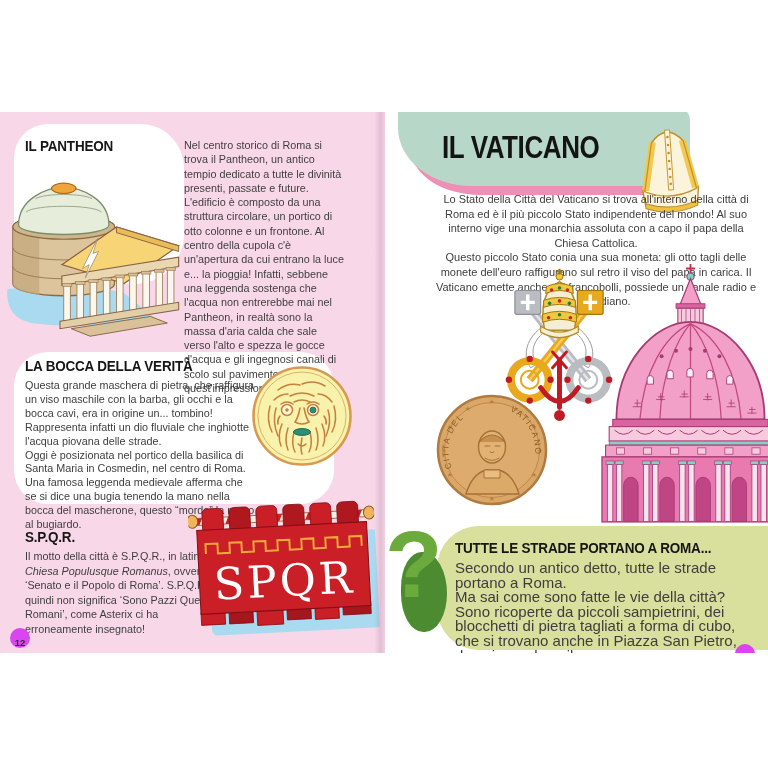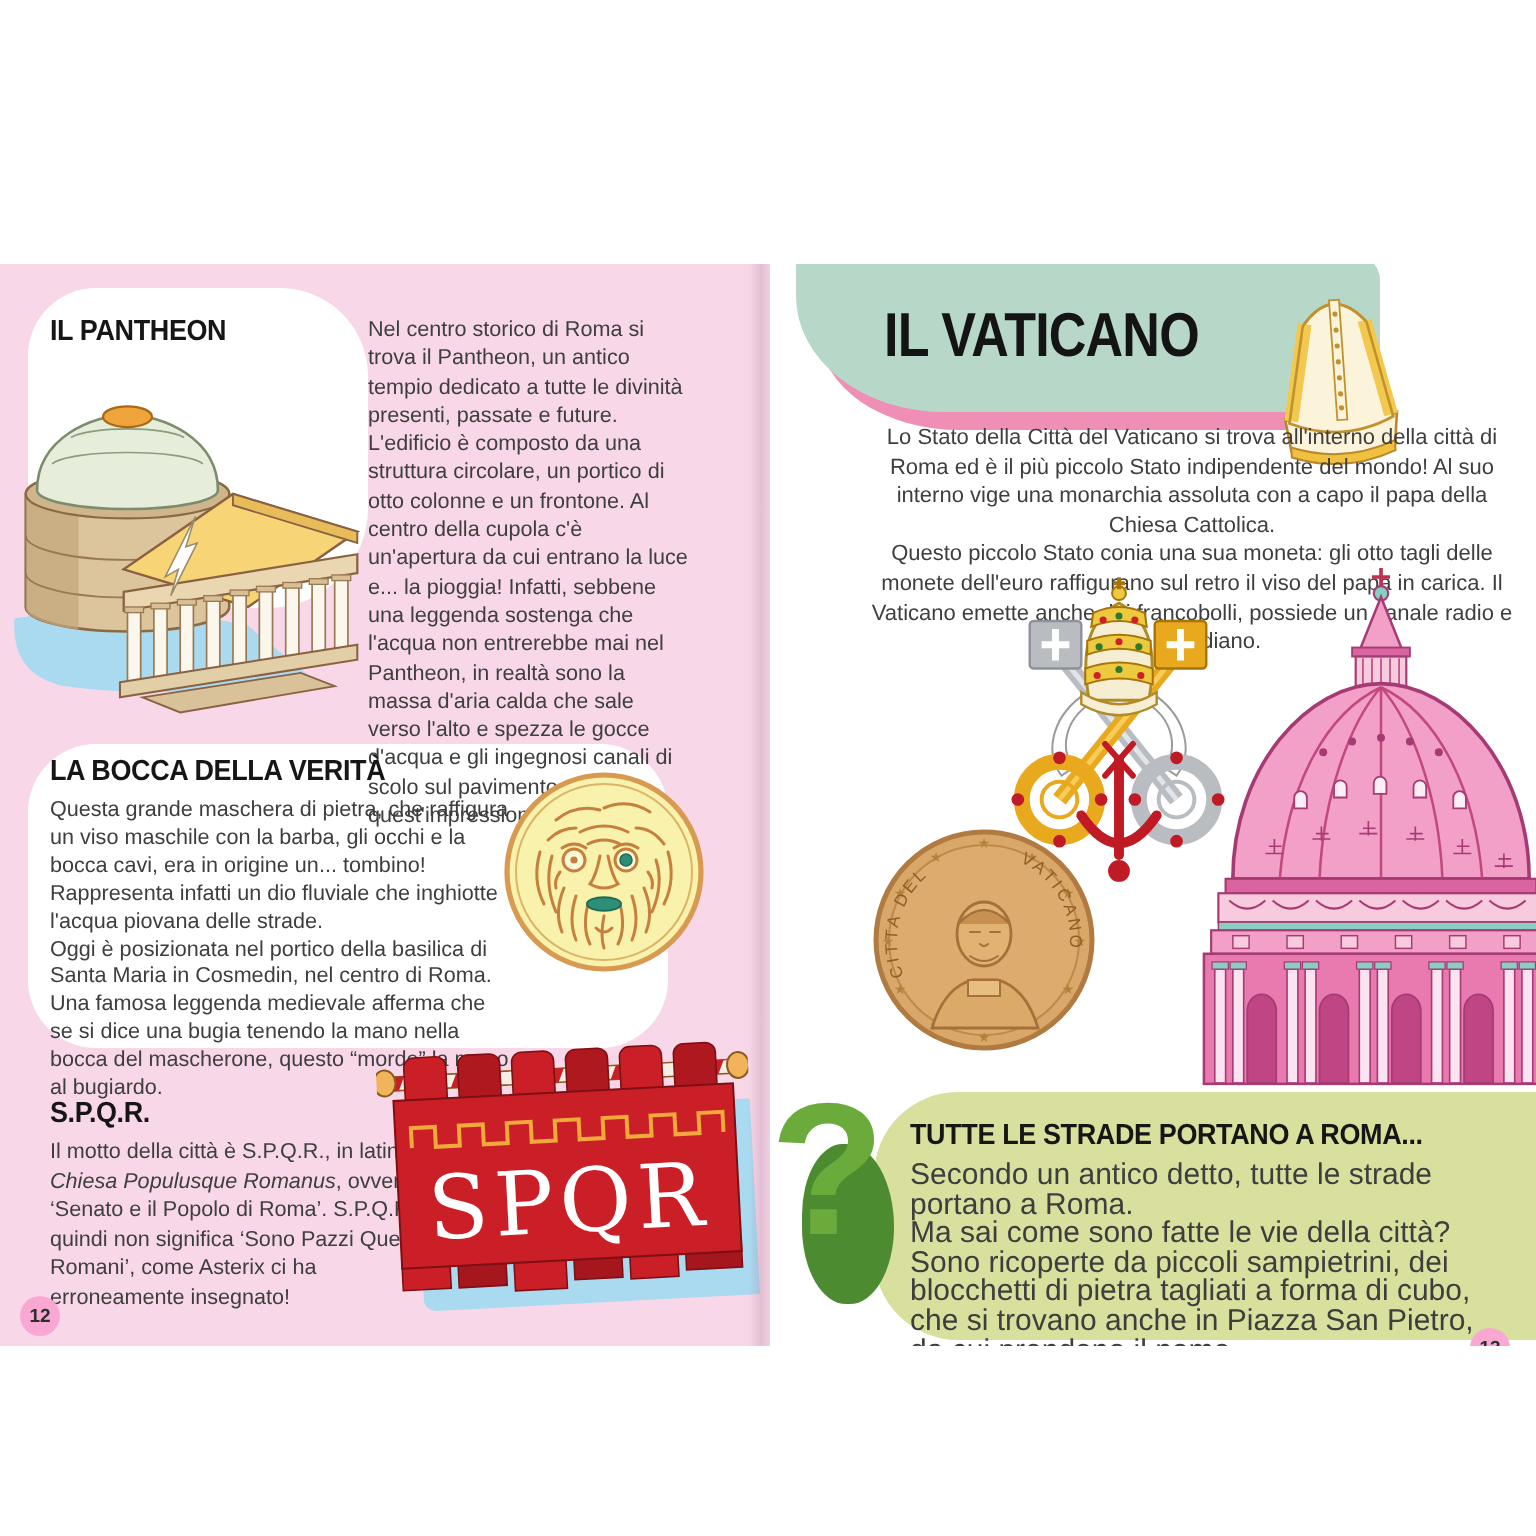--- a/index.html
+++ b/index.html
@@ -1,33 +1,33 @@
 <!DOCTYPE html>
 <html><head>
 <meta charset="utf-8">
 <style>
   html,body{margin:0;padding:0;background:#fff;}
   .sheet{position:relative;width:768px;height:768px;background:#ffffff;overflow:hidden;
          font-family:"Liberation Sans","DejaVu Sans",sans-serif;}
-  .spread{position:absolute;top:112px;left:0;width:768px;height:541px;margin-top:20px;}
+  .spread{position:absolute;top:112px;left:0;width:768px;height:541px;}
   .page-left{position:absolute;left:0;top:0;width:385px;height:541px;background:#f8d8e8;overflow:hidden;}
   .page-right{position:absolute;left:385px;top:0;width:383px;height:541px;background:#ffffff;overflow:hidden;}
   .gutter{position:absolute;left:374px;top:0;width:12px;height:541px;
           background:linear-gradient(to right,rgba(150,100,135,0) 0%,rgba(150,100,135,.22) 55%,rgba(150,100,135,.03) 100%);}
   .blob{position:absolute;background:#fff;}
   .blob1{left:14px;top:12px;width:170px;height:160px;border-radius:34px 44px 50px 34px;}
   .blob2{left:14px;top:240px;width:320px;height:152px;border-radius:34px;}
   .h-section{position:absolute;font-size:14.5px;font-weight:800;color:#161616;letter-spacing:-.2px;
              transform:scaleX(.93);transform-origin:left center;white-space:nowrap;}
   .body-text{position:absolute;font-size:10.8px;line-height:14.3px;color:#3e3e3e;white-space:pre-line;}
   .pantheon-svg{position:absolute;left:-4px;top:66px;width:192px;height:162px;}
   .bocca-svg{position:absolute;left:250px;top:252px;width:104px;height:104px;}
   .spqr-banner{position:absolute;left:191px;top:386px;width:186px;height:148px;transform:rotate(-3deg);}
-  .pagenum{position:absolute;width:20px;height:20px;border-radius:50%;background:#f9a8d4;
-           font-size:9.5px;font-weight:bold;color:#2e2e2e;display:flex;align-items:center;justify-content:center;}
+  .pagenum{position:absolute;width:20px;height:20px;border-radius:50%;background:#d946ef;
+           font-size:9.5px;font-weight:bold;color:#2e2e2e;display:flex;align-items:flex-end;justify-content:center;}
   .pn-left{left:10px;top:516px;}
   .pn-right{left:350px;top:532px;}
   
   .vat-banner{position:absolute;left:13px;top:-6px;width:292px;height:80px;}
   .vat-banner .pink{position:absolute;left:12px;top:14px;right:8px;bottom:-9px;background:#ef8fb5;
                     border-radius:14px 24px 40px 70px / 12px 20px 30px 48px;}
   .vat-banner .mint{position:absolute;inset:0;background:#b7d8c8;
                     border-radius:0 16px 44px 74px / 0 14px 34px 58px;}
   .vat-title{position:absolute;left:44px;top:24px;font-size:31px;font-weight:800;color:#141414;
              letter-spacing:-.5px;transform:scaleX(.84);transform-origin:left top;white-space:nowrap;}

